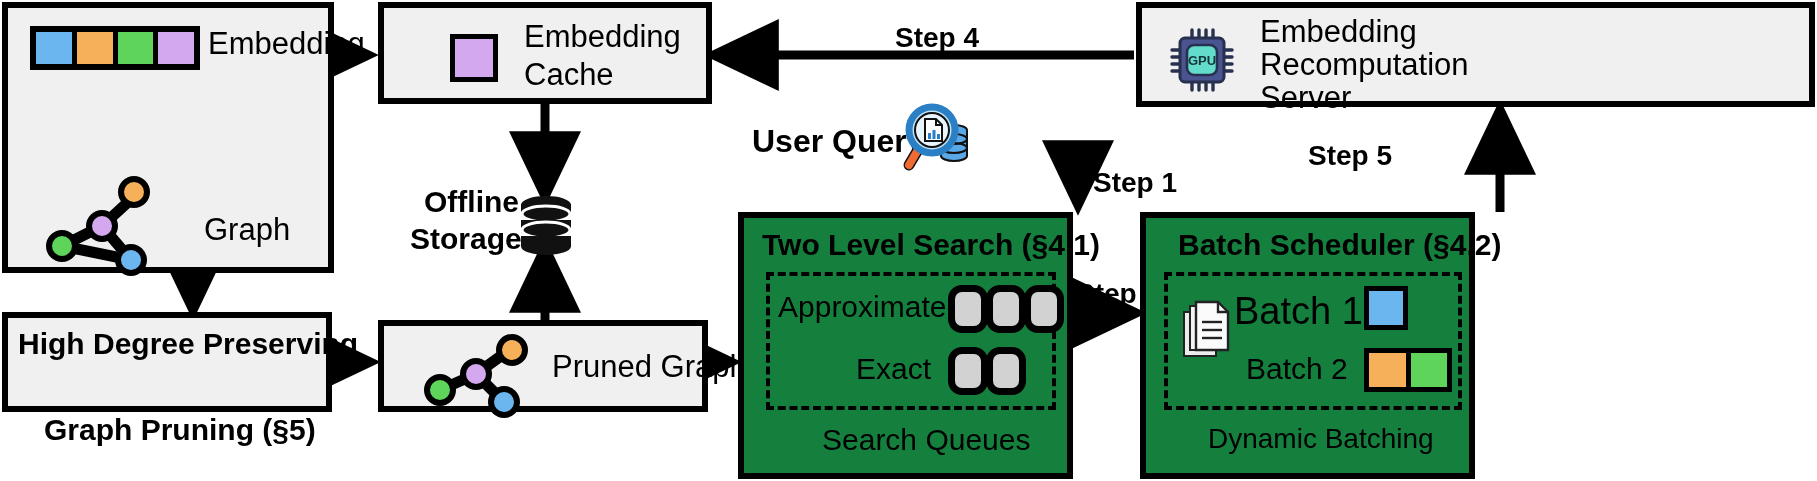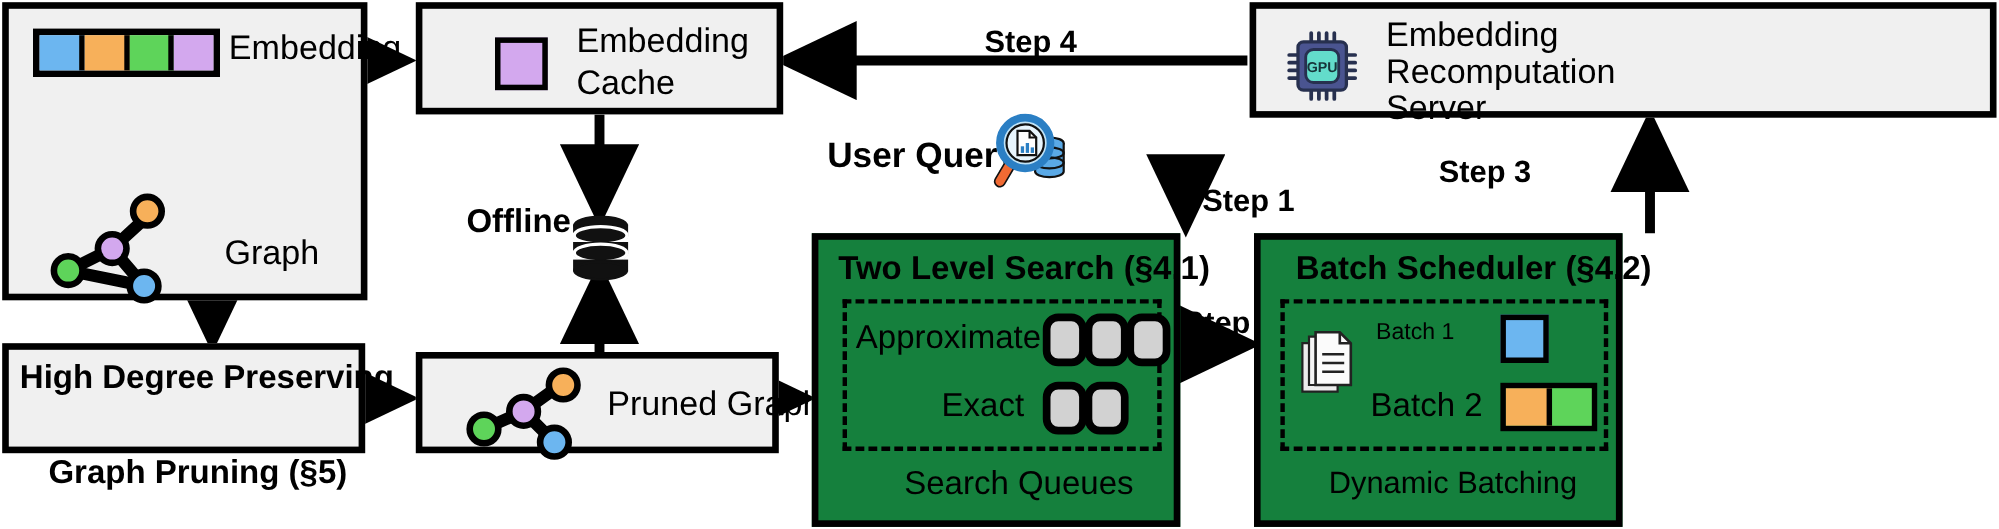--- a/index.html
+++ b/index.html
@@ -91,20 +91,21 @@
     <div class="lbl ttl" style="left:36px;top:47px;font-size:30px;margin-top:48px;">Graph Pruning (§5)</div>
   </div>
 
   <div class="box" style="left:378px;top:2px;width:334px;height:102px;">
     <div class="sq" style="left:66px;top:26px;width:48px;height:48px;background:#d3a8ee;"></div>
     <div class="lbl" style="left:140px;top:12px;font-size:31px;">Embedding</div>
     <div class="lbl" style="left:140px;top:50px;font-size:31px;">Cache</div>
   </div>
 
   <div class="lbl ttl" style="left:424px;top:185px;font-size:30px;">Offline</div>
+  <div class="lbl ttl" style="left:410px;top:222px;font-size:30px;">Storage</div>
   <svg class="icowrap" style="left:518px;top:196px;width:56px;height:60px;" viewBox="0 0 56 60">
     <g fill="#111" stroke="#111" stroke-width="2">
       <ellipse cx="28" cy="9" rx="24" ry="8"></ellipse>
       <rect x="4" y="9" width="48" height="9"></rect>
       <ellipse cx="28" cy="18" rx="24" ry="8" fill="#111"></ellipse>
       <ellipse cx="28" cy="18" rx="24" ry="8" fill="none" stroke="#fff" stroke-width="3"></ellipse>
       <rect x="4" y="25" width="48" height="9"></rect>
       <ellipse cx="28" cy="34" rx="24" ry="8"></ellipse>
       <ellipse cx="28" cy="34" rx="24" ry="8" fill="none" stroke="#fff" stroke-width="3"></ellipse>
       <rect x="4" y="41" width="48" height="9"></rect>
@@ -180,34 +181,34 @@
         <path d="M10,6 h22 l10,10 v34 h-32 z" fill="#f4f4f4" stroke="#222" stroke-width="2"></path>
         <path d="M16,2 h22 l10,10 v38 h-32 z" fill="#fbfbfb" stroke="#222" stroke-width="2.4"></path>
         <path d="M38,2 v10 h10" fill="none" stroke="#222" stroke-width="2.4"></path>
         <g stroke="#222" stroke-width="2.4">
           <line x1="22" y1="22" x2="42" y2="22"></line>
           <line x1="22" y1="30" x2="42" y2="30"></line>
           <line x1="22" y1="38" x2="42" y2="38"></line>
         </g>
       </svg>
 
-      <div class="lbl" style="left:83px;top:14px;font-size:21px;">Batch 1</div>
+      <div class="lbl" style="left:66px;top:14px;font-size:38px;">Batch 1</div>
       <div class="sq" style="left:196px;top:10px;width:44px;height:44px;background:#6cb6f0;"></div>
 
       <div class="lbl" style="left:78px;top:76px;font-size:30px;">Batch 2</div>
       <div style="position:absolute;left:196px;top:72px;width:88px;height:44px;border:5px solid #000;box-sizing:border-box;display:flex;">
         <div style="flex:1;background:#f7b05a;border-right:5px solid #000;"></div>
         <div style="flex:1;background:#5ed45a;"></div>
       </div>
     </div>
 
     <div class="lbl" style="left:62px;top:205px;font-size:28px;">Dynamic Batching</div>
   </div>
 
-  <div class="lbl ttl" style="left:1308px;top:140px;font-size:28px;">Step 3</div>
+  <div class="lbl ttl" style="left:1308px;top:140px;font-size:28px;">Step 5</div>
 
   <div class="box" style="left:1136px;top:2px;width:679px;height:105px;">
     <svg style="position:absolute;left:28px;top:20px;width:64px;height:64px;" viewBox="0 0 64 64">
       <g stroke="#27304f" stroke-width="3.4" stroke-linecap="round">
         <line x1="22" y1="2" x2="22" y2="11"></line>
           <line x1="29" y1="2" x2="29" y2="11"></line>
         <line x1="36" y1="2" x2="36" y2="11"></line>
           <line x1="43" y1="2" x2="43" y2="11"></line>
         <line x1="22" y1="53" x2="22" y2="62"></line>
           <line x1="29" y1="53" x2="29" y2="62"></line>

